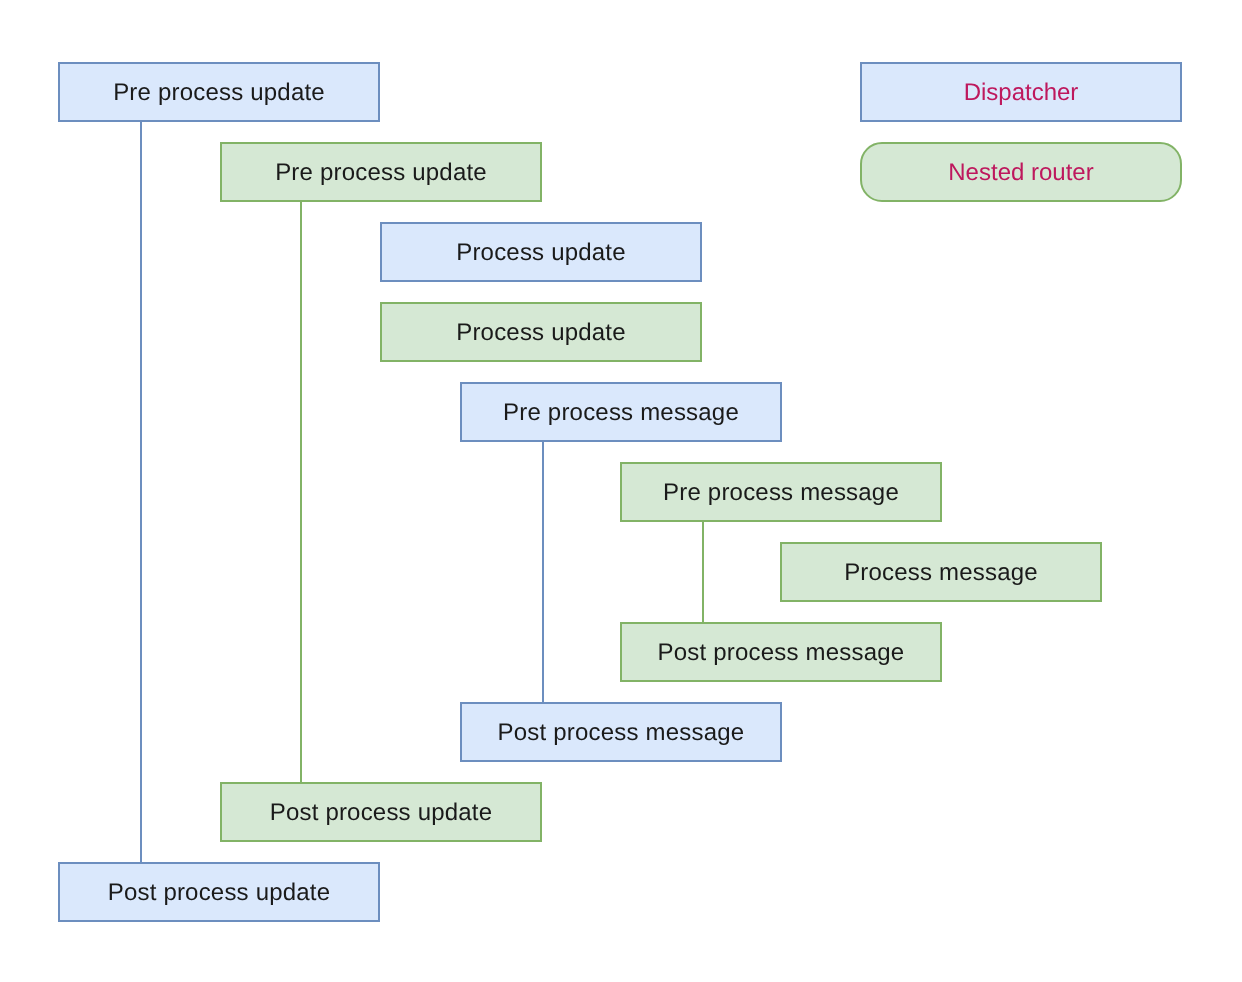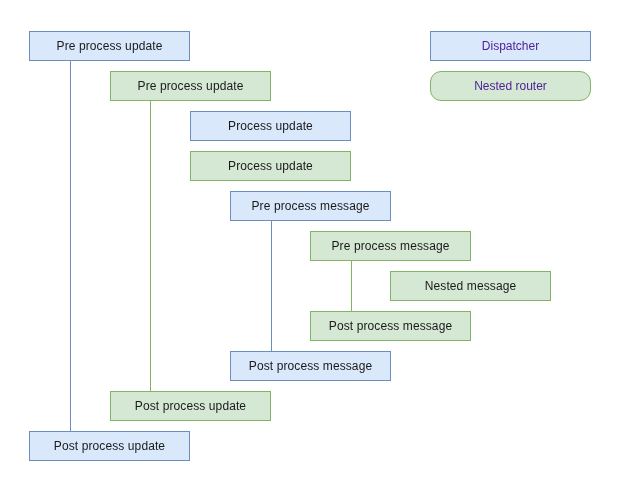--- a/index.html
+++ b/index.html
@@ -46,21 +46,21 @@
     border-color: #82b366;
     background: #d5e8d4;
   }
   .legend-node {
     position: absolute;
     box-sizing: border-box;
     height: 30px;
     line-height: 28px;
     text-align: center;
     font-size: 12px;
-    color: #4c1d95;
+    color: #be185d;
     border: 1px solid #6c8ebf;
     background: #dae8fc;
     white-space: nowrap;
   }
   .legend-node.green {
     border-color: #82b366;
     background: #d5e8d4;
   }
 </style>
 </head>
@@ -74,21 +74,21 @@
       <div class="connector" style="left: 271px; top: 221px; height: 130px;"></div>
       <div class="connector green" style="left: 351px; top: 261px; height: 50px;"></div>
     </div>
   <div id="node-layer">
       <div class="node" style="left: 29px; top: 31px; width: 161px;">Pre process update</div>
       <div class="node green" style="left: 110px; top: 71px; width: 161px;">Pre process update</div>
       <div class="node" style="left: 190px; top: 111px; width: 161px;">Process update</div>
       <div class="node green" style="left: 190px; top: 151px; width: 161px;">Process update</div>
       <div class="node" style="left: 230px; top: 191px; width: 161px;">Pre process message</div>
       <div class="node green" style="left: 310px; top: 231px; width: 161px;">Pre process message</div>
-      <div class="node green" style="left: 390px; top: 271px; width: 161px;">Nested message</div>
+      <div class="node green" style="left: 390px; top: 271px; width: 161px;">Process message</div>
       <div class="node green" style="left: 310px; top: 311px; width: 161px;">Post process message</div>
       <div class="node" style="left: 230px; top: 351px; width: 161px;">Post process message</div>
       <div class="node green" style="left: 110px; top: 391px; width: 161px;">Post process update</div>
       <div class="node" style="left: 29px; top: 431px; width: 161px;">Post process update</div>
     </div>
   <div id="legend-layer">
       <div class="legend-node" style="left: 430px; top: 31px; width: 161px;">Dispatcher</div>
       <div class="legend-node green" style="left: 430px; top: 71px; width: 161px; border-radius: 11px;">Nested router</div>
     </div>
 

